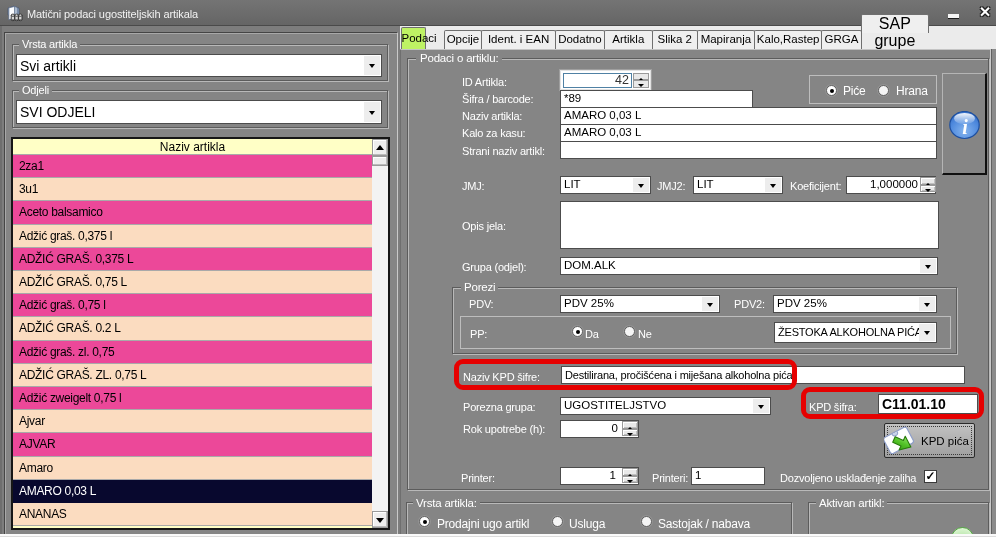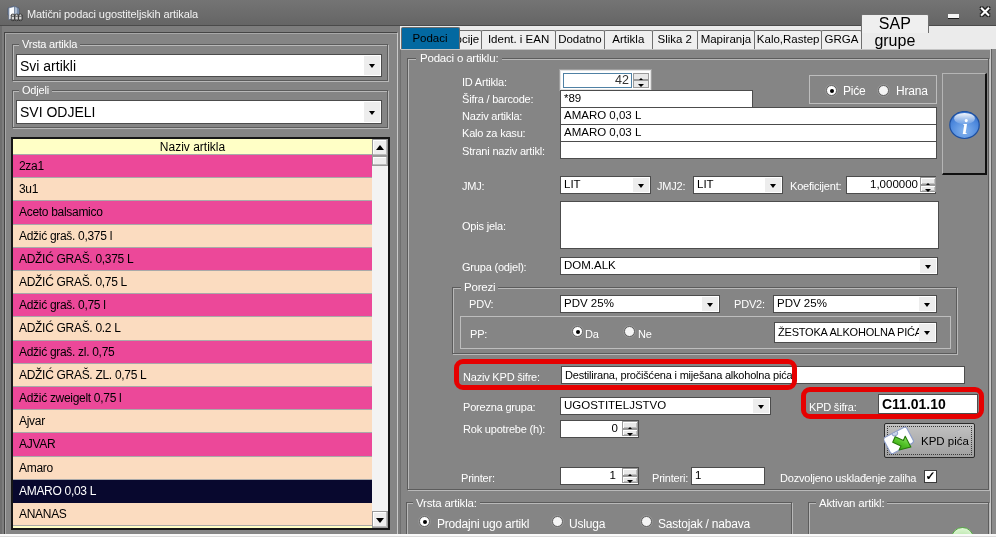--- a/index.html
+++ b/index.html
@@ -81,21 +81,21 @@
 
 <div class="abs" style="left:372px;top:139px;width:16px;height:389px;background:#f3f3f3"></div>
 <div class="abs" style="left:372px;top:139px;width:16px;height:17px;background:#eee;border:1px solid #9a9a9a;box-shadow:inset -1px -1px 0 #bbb, inset 1px 1px 0 #fff"></div>
 <div class="abs" style="left:376px;top:146px;width:0;height:0;border:4px solid transparent;border-bottom:5px solid #000;margin-top:-5px"></div>
 <div class="abs" style="left:372px;top:156px;width:16px;height:10px;background:#eee;border:1px solid #9a9a9a;box-shadow:inset -1px -1px 0 #bbb, inset 1px 1px 0 #fff"></div>
 <div class="abs" style="left:372px;top:511px;width:16px;height:17px;background:#eee;border:1px solid #9a9a9a;box-shadow:inset -1px -1px 0 #bbb, inset 1px 1px 0 #fff"></div>
 <div class="abs" style="left:376px;top:518px;width:0;height:0;border:4px solid transparent;border-top:5px solid #000"></div>
 
 <div class="abs" style="left:400px;top:26px;width:596px;height:23px;background:#ebebeb"></div>
 <div id="tabs">
-<div class="abs" style="left:400.5px;top:27px;width:59px;height:22px;background:#0369a1;border:1px solid #6f6f6f;border-bottom:none;border-radius:2px 2px 0 0;font-size:11.5px;color:#000;text-align:center;line-height:20px;z-index:5">Podaci</div>
+<div class="abs" style="left:400.5px;top:27px;width:25px;height:22px;background:#bef264;border:1px solid #6f6f6f;border-bottom:none;border-radius:2px 2px 0 0;font-size:11.5px;color:#000;text-align:center;line-height:20px;z-index:5">Podaci</div>
 <div class="abs" style="left:443.6px;top:30px;width:38.7px;height:19px;background:#efefef;border:1px solid #6f6f6f;border-bottom:none;border-radius:2px 2px 0 0;font-size:11.5px;color:#000;text-align:center;line-height:17px">Opcije</div>
 <div class="abs" style="left:481.3px;top:30px;width:74.6px;height:19px;background:#efefef;border:1px solid #6f6f6f;border-bottom:none;border-radius:2px 2px 0 0;font-size:11.5px;color:#000;text-align:center;line-height:17px">Ident. i EAN</div>
 <div class="abs" style="left:554.9px;top:30px;width:50.0px;height:19px;background:#efefef;border:1px solid #6f6f6f;border-bottom:none;border-radius:2px 2px 0 0;font-size:11.5px;color:#000;text-align:center;line-height:17px">Dodatno</div>
 <div class="abs" style="left:603.9px;top:30px;width:48.9px;height:19px;background:#efefef;border:1px solid #6f6f6f;border-bottom:none;border-radius:2px 2px 0 0;font-size:11.5px;color:#000;text-align:center;line-height:17px">Artikla</div>
 <div class="abs" style="left:651.8px;top:30px;width:45.9px;height:19px;background:#efefef;border:1px solid #6f6f6f;border-bottom:none;border-radius:2px 2px 0 0;font-size:11.5px;color:#000;text-align:center;line-height:17px">Slika 2</div>
 <div class="abs" style="left:696.7px;top:30px;width:58.4px;height:19px;background:#efefef;border:1px solid #6f6f6f;border-bottom:none;border-radius:2px 2px 0 0;font-size:11.5px;color:#000;text-align:center;line-height:17px">Mapiranja</div>
 <div class="abs" style="left:754.1px;top:30px;width:68.1px;height:19px;background:#efefef;border:1px solid #6f6f6f;border-bottom:none;border-radius:2px 2px 0 0;font-size:11.5px;color:#000;text-align:center;line-height:17px">Kalo,Rastep</div>
 <div class="abs" style="left:821.2px;top:30px;width:40.5px;height:19px;background:#efefef;border:1px solid #6f6f6f;border-bottom:none;border-radius:2px 2px 0 0;font-size:11.5px;color:#000;text-align:center;line-height:17px">GRGA</div>
 <div class="abs" style="left:860.7px;top:14px;width:68.3px;height:19px;background:#efefef;border:1px solid #6f6f6f;border-bottom:none;border-radius:2px 2px 0 0;font-size:16px;color:#000;text-align:center;line-height:17px">SAP grupe</div>
 </div>

